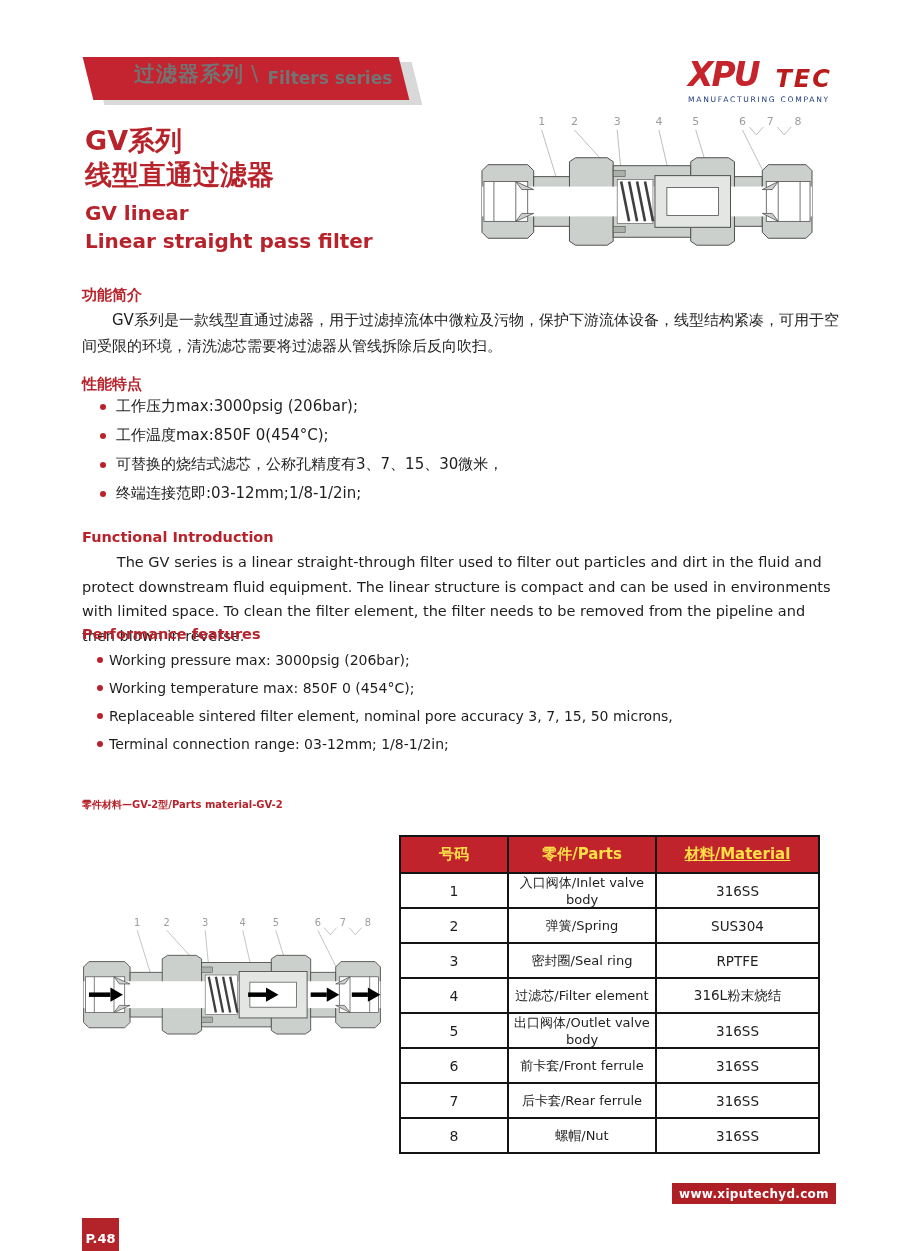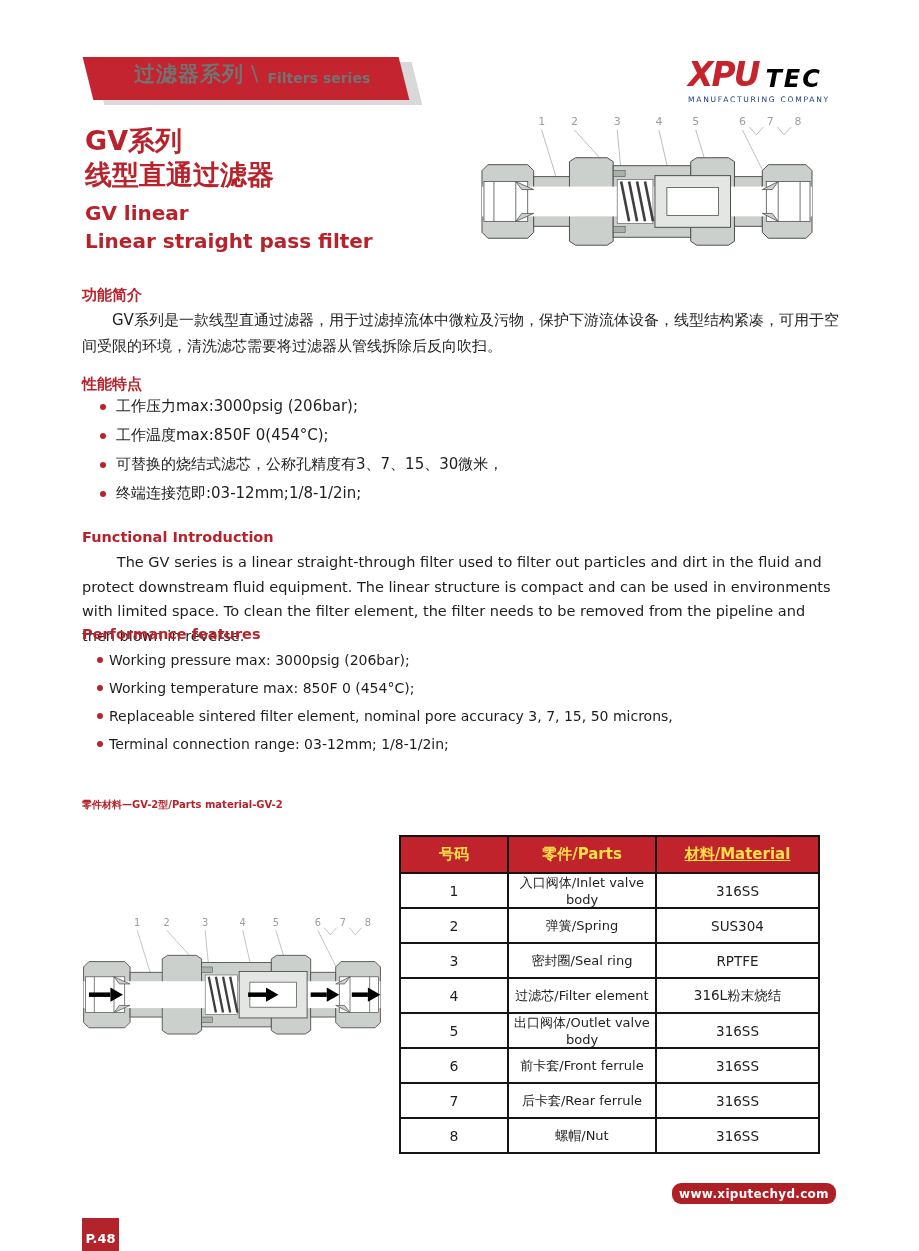--- a/index.html
+++ b/index.html
@@ -8,27 +8,27 @@
 
   
   .banner-shadow{position:absolute;left:99px;top:62px;width:318px;height:43px;
         background:#d9d9d9;transform:skewX(14deg);}
   .banner{position:absolute;left:88px;top:57px;width:316px;height:43px;
         background:#c3242f;transform:skewX(14deg);}
   .banner-text{position:absolute;left:88px;top:57px;width:316px;height:33px;
         display:flex;align-items:center;padding-left:46px;box-sizing:border-box;color:#737373;}
   .banner-cn{font-size:21px;font-weight:700;letter-spacing:1px;}
   .banner-sep{font-size:22px;font-weight:400;margin:0 9px 0 7px;}
-  .banner-en{font-size:14px;font-weight:700;margin-top:8px;}
+  .banner-en{font-size:17px;font-weight:700;margin-top:8px;}
 
   
   .logo{position:absolute;left:688px;top:58px;width:170px;}
   .logo-row{display:flex;align-items:flex-end;line-height:1;}
   .logo-xpu{color:#c5242c;font-size:33px;font-weight:900;font-style:italic;letter-spacing:-2px;}
-  .logo-tec{color:#000000;font-size:24px;font-weight:800;font-style:italic;margin-left:7px;letter-spacing:2px;}
+  .logo-tec{color:#b91c1c;font-size:24px;font-weight:800;font-style:italic;margin-left:17px;letter-spacing:2px;}
   .logo-sub{color:#1e3b7d;font-size:7.6px;font-weight:400;letter-spacing:1.7px;margin-top:4px;white-space:nowrap;}
 
   
   .title{position:absolute;left:85px;top:124px;}
   .t-cn{color:#b8232b;font-size:27px;font-weight:700;line-height:34px;}
   .t-en{color:#b8232b;font-size:20px;font-weight:700;line-height:28px;}
   .t-en.first{margin-top:7px;}
 
   
   .sec-h{position:absolute;left:82px;color:#b8232b;font-weight:700;}
@@ -66,21 +66,21 @@
 
   
   .diagram-top{position:absolute;left:478px;top:114px;width:338px;}
   .diagram-bottom{position:absolute;left:80px;top:916px;width:304px;}
   .diagram-top svg,.diagram-bottom svg{display:block;width:100%;height:auto;}
   svg text{font-family:"DejaVu Sans","Liberation Sans",sans-serif;}
 
   
   .site{position:absolute;left:672px;top:1183px;width:164px;height:21px;background:#af2026;
         color:#fff;font-size:12px;font-weight:700;display:flex;align-items:center;
-        justify-content:center;letter-spacing:.3px;cursor:pointer;border-radius:9px;}
+        justify-content:center;letter-spacing:.3px;cursor:pointer;}
   .pageno{position:absolute;left:82px;top:1218px;width:37px;height:41px;background:#b2232a;
         color:#fff;font-size:13px;font-weight:700;display:flex;align-items:center;justify-content:center;}
 </style>
 </head>
 <body>
 
 <div class="page">
 
   <div class="banner-shadow"></div>
   <div class="banner"></div>

